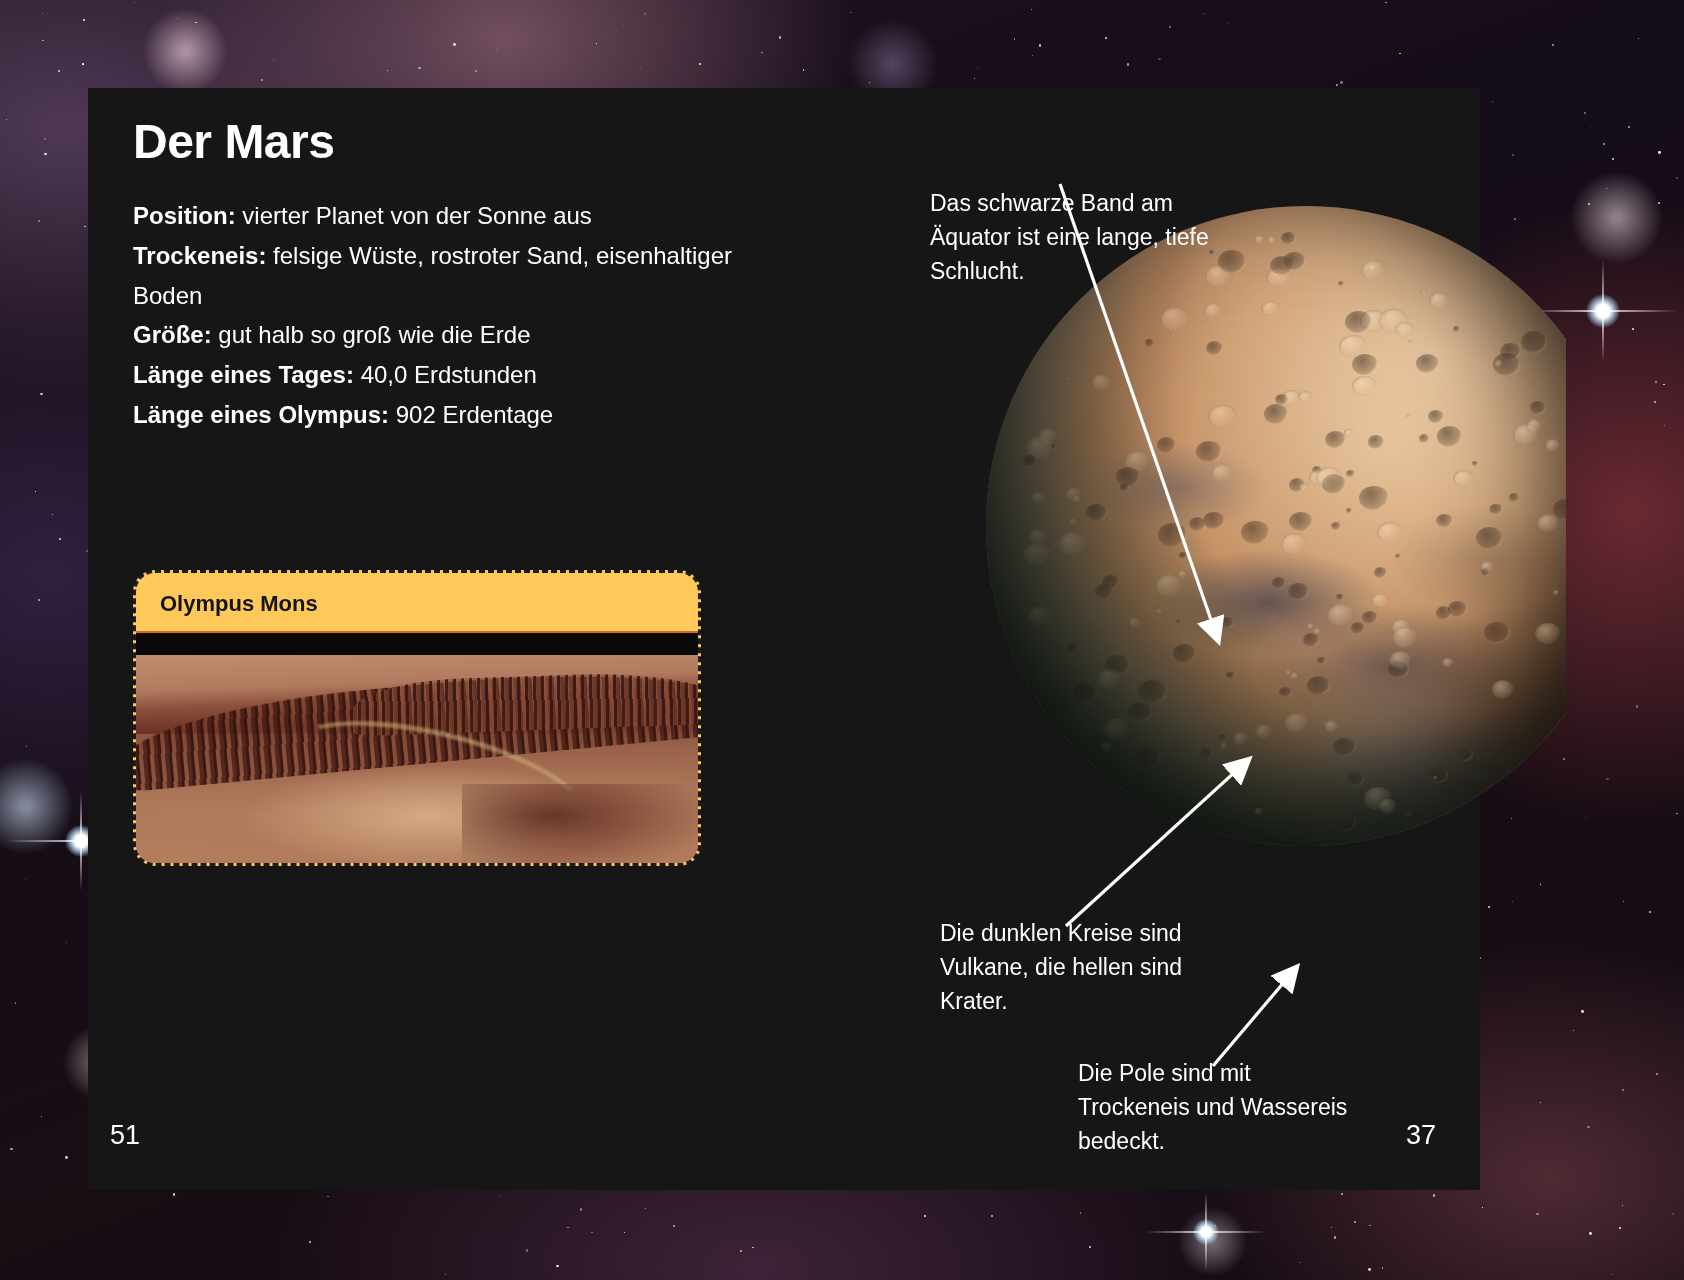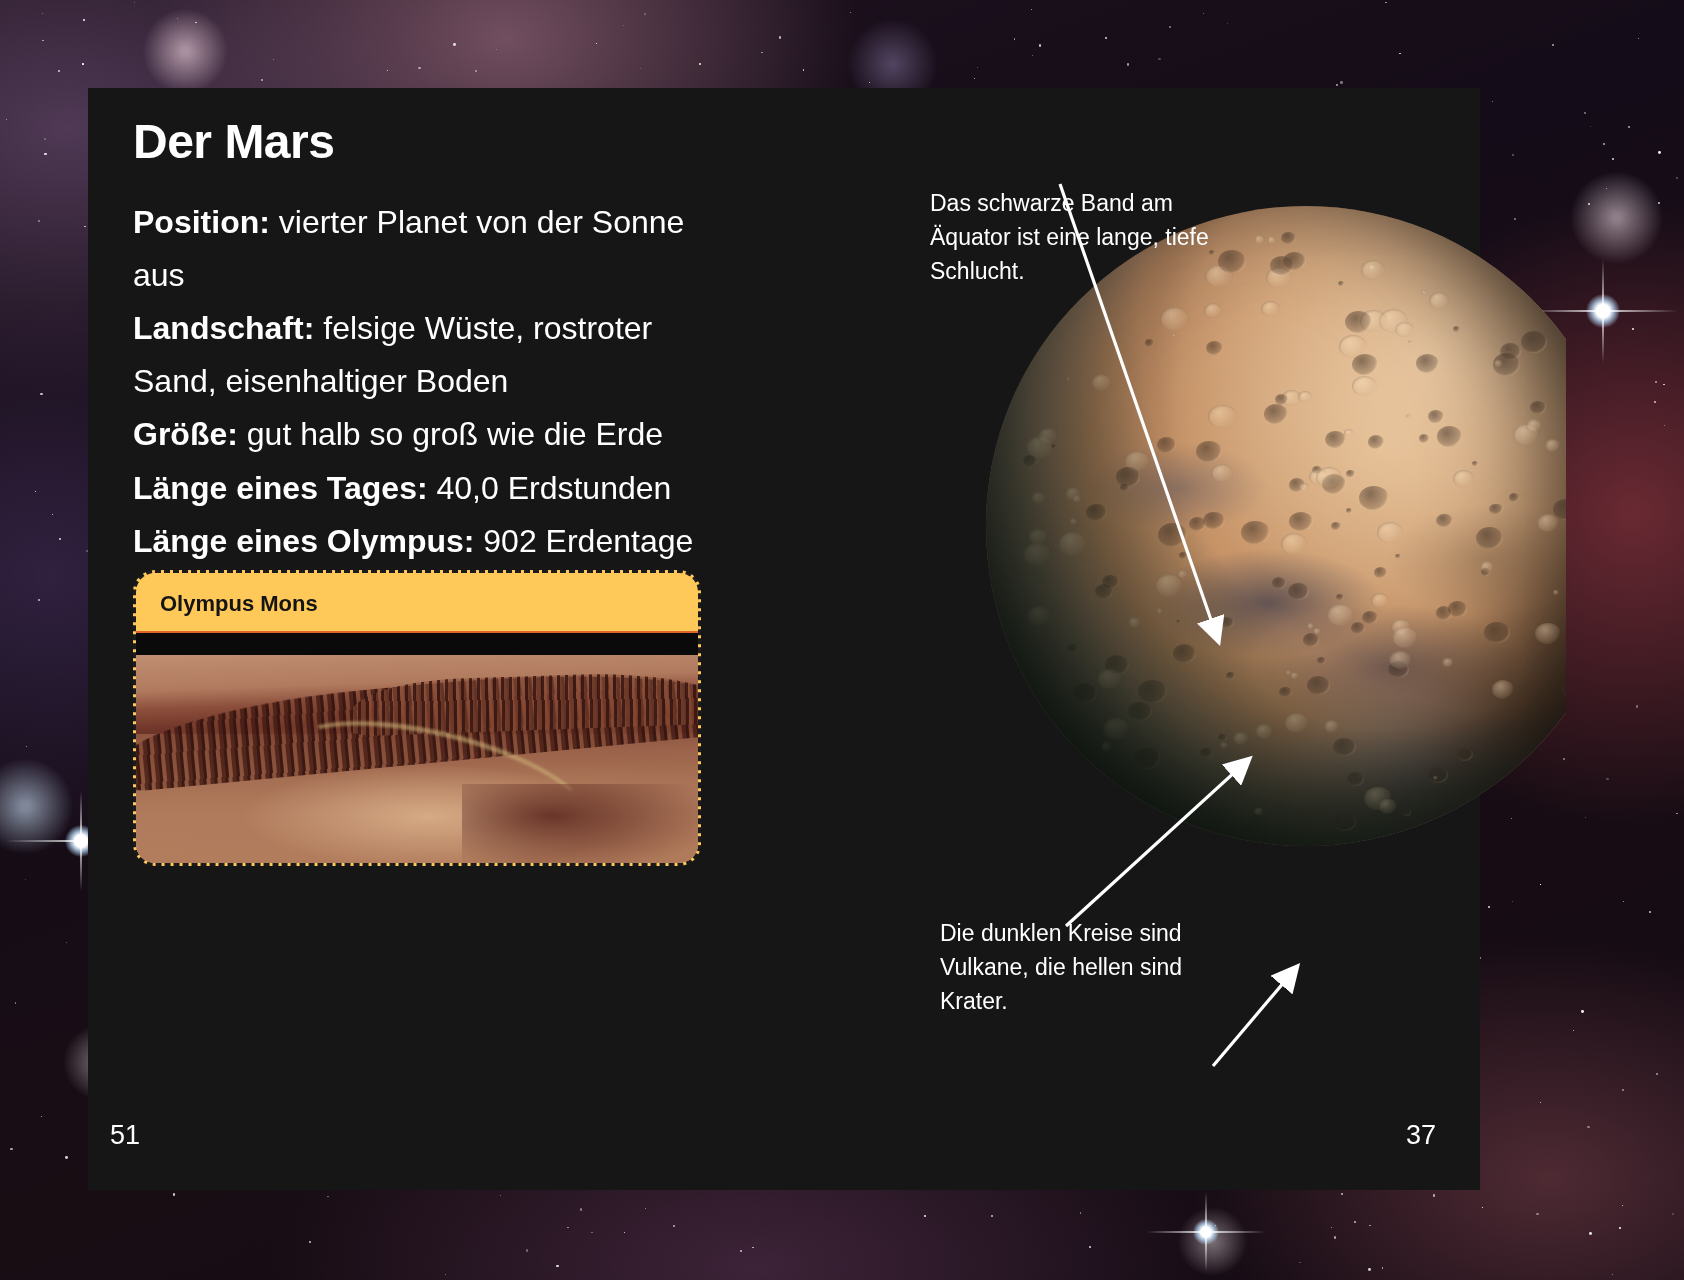--- a/index.html
+++ b/index.html
@@ -43,21 +43,21 @@
     position:absolute;left:88px;top:88px;width:1392px;height:1102px;
     background:#171616;
   }
 
   
   .left{position:absolute;left:45px;top:30px;width:600px;}
   .title{
     color:#fff;font-weight:bold;font-size:48px;letter-spacing:-.5px;
     margin:0 0 30px 0;line-height:1;
   }
-  .facts{color:#fff;font-size:32px;line-height:1.66;}
+  .facts{color:#fff;font-size:24px;line-height:1.66;}
   .facts .row{white-space:normal;}
   .facts b{font-weight:bold;}
 
   
   .callout{
     position:absolute;left:45px;top:482px;width:562px;
     border:3px dashed #1b1b1b;border-radius:22px;overflow:hidden;
     background:#ffc959;
   }
   .callout-head{
@@ -690,21 +690,21 @@
       <div class="vray" style="width:80px;"></div>
     </div>
   </div>
 
   <div class="panel">
 
     <div class="left">
       <h1 class="title">Der Mars</h1>
       <div class="facts" id="fact-list">
           <div class="row"><b>Position:</b><span> vierter Planet von der Sonne aus</span></div>
-          <div class="row"><b>Landschaft:</b><span> felsige Wüste, rostroter Sand, eisenhaltiger Boden</span></div>
+          <div class="row"><b>Trockeneis:</b><span> felsige Wüste, rostroter Sand, eisenhaltiger Boden</span></div>
           <div class="row"><b>Größe:</b><span> gut halb so groß wie die Erde</span></div>
           <div class="row"><b>Länge eines Tages:</b><span> 40,0 Erdstunden</span></div>
           <div class="row"><b>Länge eines Olympus:</b><span> 902 Erdentage</span></div>
         </div>
     </div>
 
     <div class="callout">
       <div class="callout-head">Olympus Mons</div>
       <div class="callout-gap"></div>
       <div class="callout-photo">
@@ -896,17 +896,18 @@
           <path d="M0,0 L9,4.5 L0,9 z" fill="#ffffff"></path>
         </marker>
       </defs>
       <line x1="972" y1="96" x2="1130" y2="552" stroke="#ffffff" stroke-width="3.2" marker-end="url(#ah)"></line>
       <line x1="978" y1="838" x2="1160" y2="672" stroke="#ffffff" stroke-width="3.2" marker-end="url(#ah)"></line>
       <line x1="1125" y1="978" x2="1208" y2="880" stroke="#ffffff" stroke-width="3.2" marker-end="url(#ah)"></line>
     </svg>
 
     <div class="note note-mid">Die dunklen Kreise sind Vulkane, die hellen sind Krater.</div>
     <div class="note note-top">Das schwarze Band am Äquator ist eine lange, tiefe Schlucht.</div>
+    <div class="note note-bot">Die Pole sind mit Trockeneis und Wassereis bedeckt.</div>
 
     <div class="pagenum pg-left">51</div>
     <div class="pagenum pg-right">37</div>
   </div>
 </div>
 
 </body></html>

